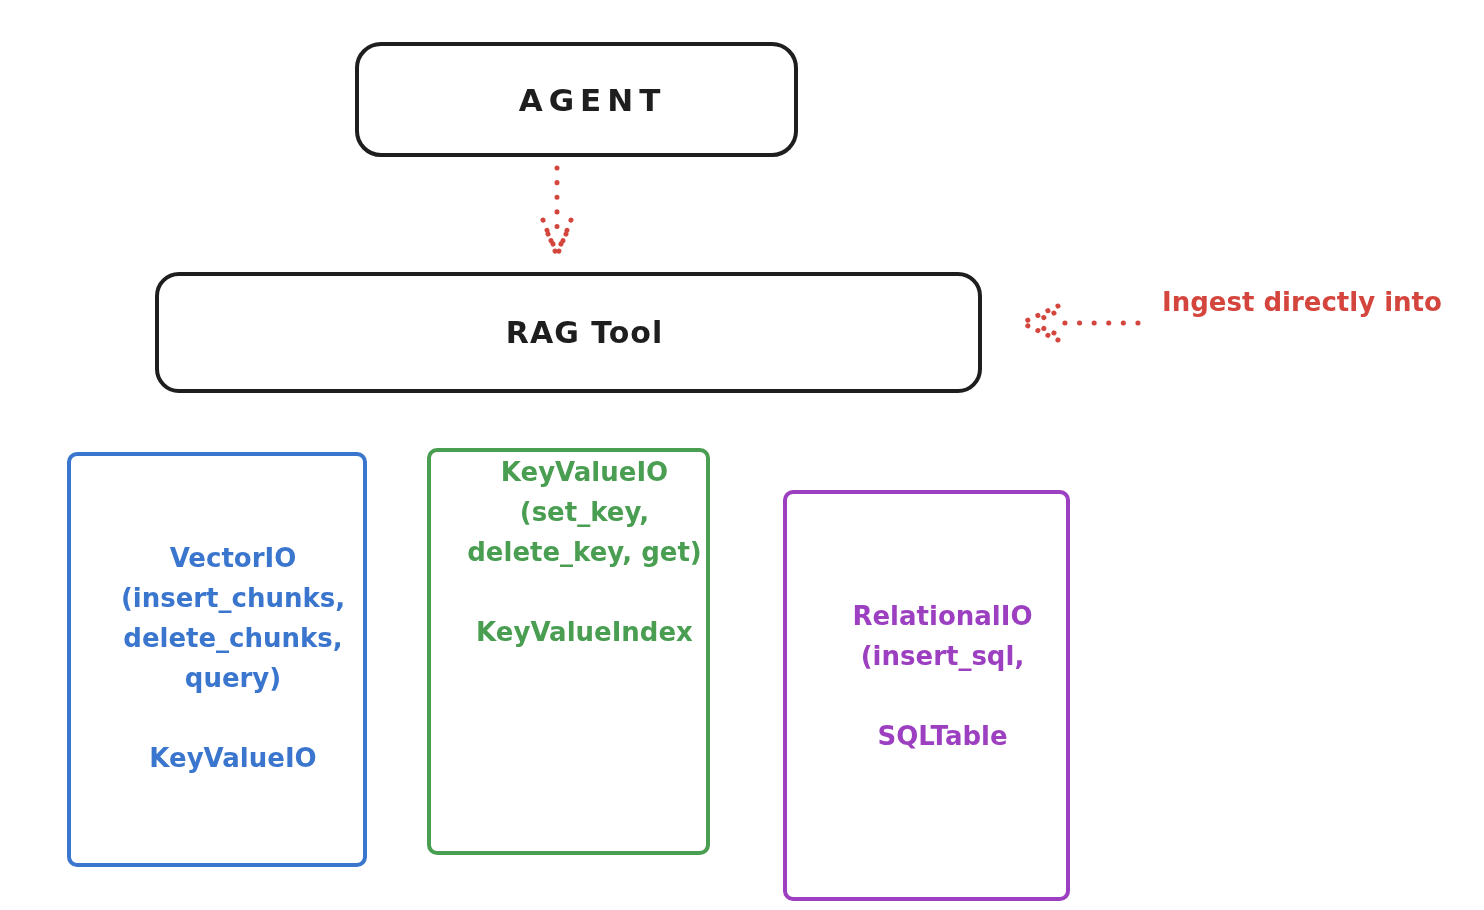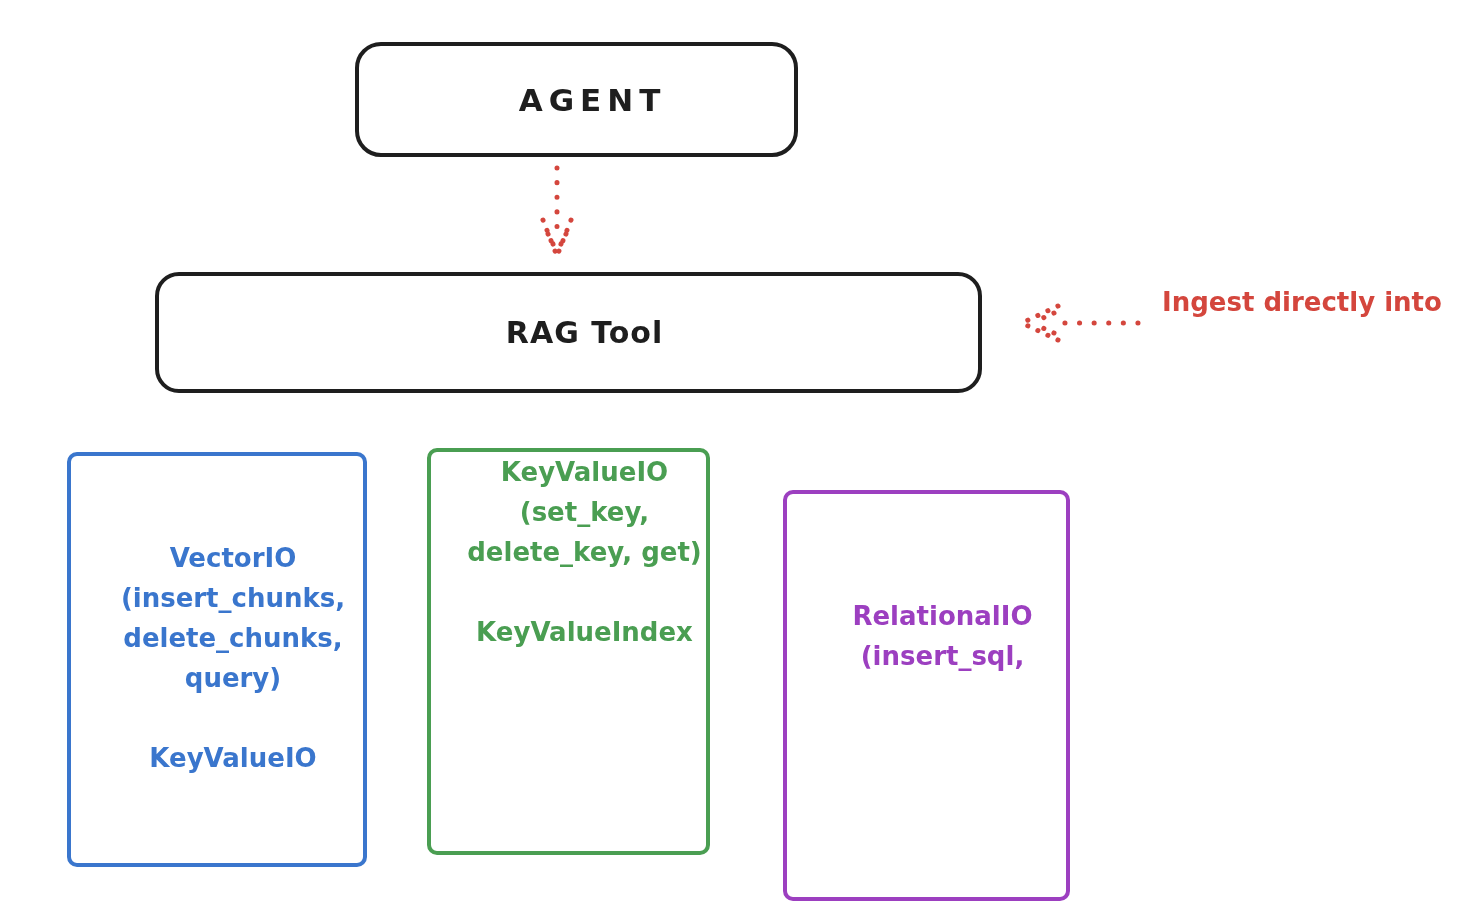--- a/index.html
+++ b/index.html
@@ -85,16 +85,17 @@
       <div>(set_key,</div>
       <div>delete_key, get)</div>
       <div class="index-label">KeyValueIndex</div>
     </div>
   </div>
 
   <div class="node storage box-rel">
     <div class="lines">
       <div>RelationalIO</div>
       <div>(insert_sql,</div>
+      <div class="index-label">SQLTable</div>
     </div>
   </div>
 
 </div>
 
 </body></html>

